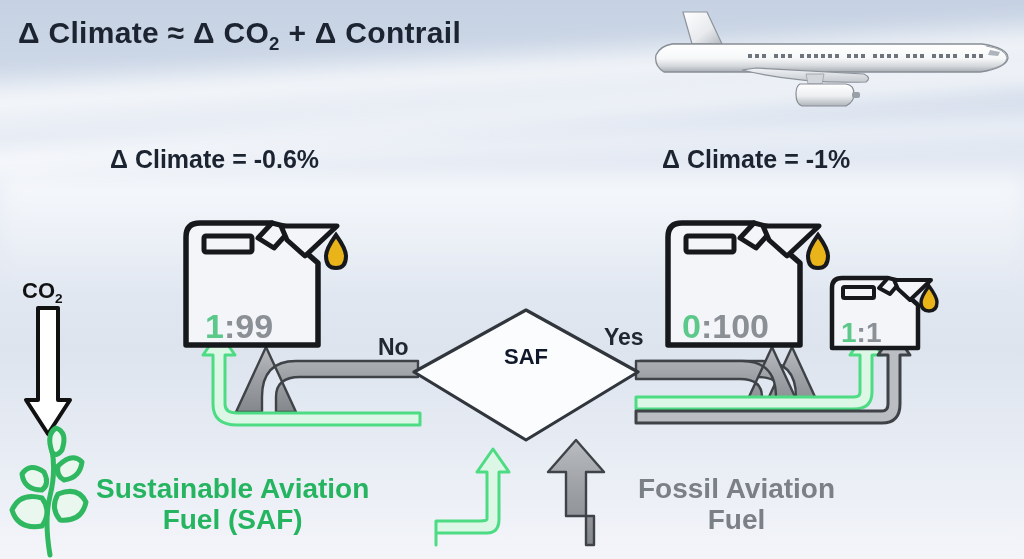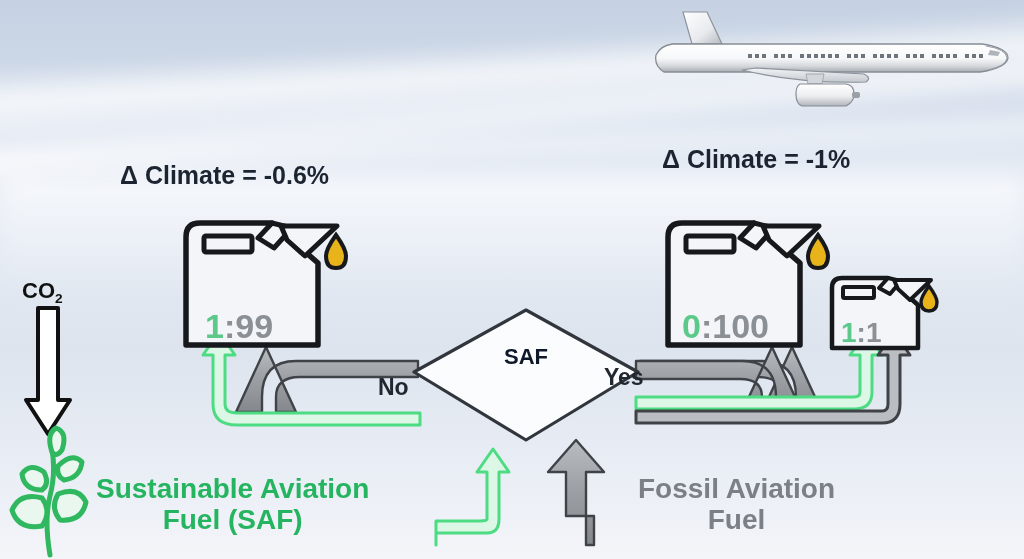--- a/index.html
+++ b/index.html
@@ -49,38 +49,38 @@
   .title{
     position:absolute;left:18px;top:16px;
     font-size:30px;font-weight:bold;color:#1b2430;
     letter-spacing:.3px;white-space:nowrap;
   }
   .title sub{font-size:.62em;}
   .climate-lbl{
     position:absolute;top:145px;
     font-size:25px;font-weight:bold;color:#1b2430;white-space:nowrap;
   }
-  .climate-left{left:120px;margin-top:16px;}
+  .climate-left{left:110px;}
   .climate-right{left:662px;}
 
   .co2-lbl{
     position:absolute;left:22px;top:278px;
     font-size:22px;font-weight:bold;color:#111;white-space:nowrap;text-align:right;
   }
   .co2-lbl sub{font-size:.62em;}
 
   .fuel-lbl{
     position:absolute;text-align:center;
     font-size:28px;font-weight:bold;line-height:1.12;white-space:nowrap;
   }
   .saf-lbl{left:96px;top:473px;color:#25b45f;}
   .fossil-lbl{left:638px;top:473px;color:#7b7f86;}
 
   .branch-lbl{
-    position:absolute;font-size:23px;font-weight:bold;color:#20272f;white-space:nowrap;margin-top:40px;
+    position:absolute;font-size:23px;font-weight:bold;color:#20272f;white-space:nowrap;
   }
   .no-lbl{left:378px;top:334px;}
   .yes-lbl{left:604px;top:324px;}
 
   .diamond-txt{
     position:absolute;left:455px;top:344px;width:142px;
     text-align:center;font-size:22px;font-weight:bold;color:#0f172a;
     line-height:1.2;
   }
 
@@ -360,20 +360,23 @@
       </text>
       <text x="682" y="338" font-family="Liberation Sans, sans-serif" font-size="34" font-weight="bold">
         <tspan fill="#5cc98b">0</tspan><tspan fill="#8b9096">:100</tspan>
       </text>
       <text x="841" y="342" font-family="Liberation Sans, sans-serif" font-size="28" font-weight="bold">
         <tspan fill="#5cc98b">1</tspan><tspan fill="#8b9096">:1</tspan>
       </text>
     </svg>
   </div>
 
+  <div class="title">
+    <span>Δ Climate ≈ Δ CO</span><sub>2</sub><span> + Δ Contrail</span>
+  </div>
 
   <div class="climate-lbl climate-left">Δ Climate = -0.6%</div>
   <div class="climate-lbl climate-right">Δ Climate = -1%</div>
 
   <div class="co2-lbl">
     <span>CO</span><sub>2</sub>
   </div>
 
   <div class="fuel-lbl saf-lbl">
     <div>Sustainable Aviation</div>

